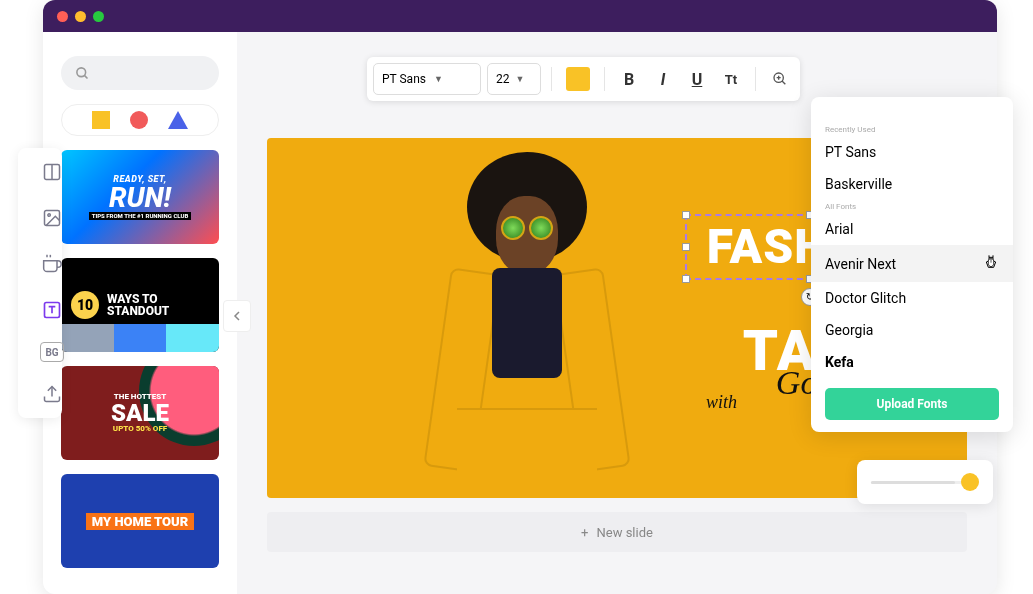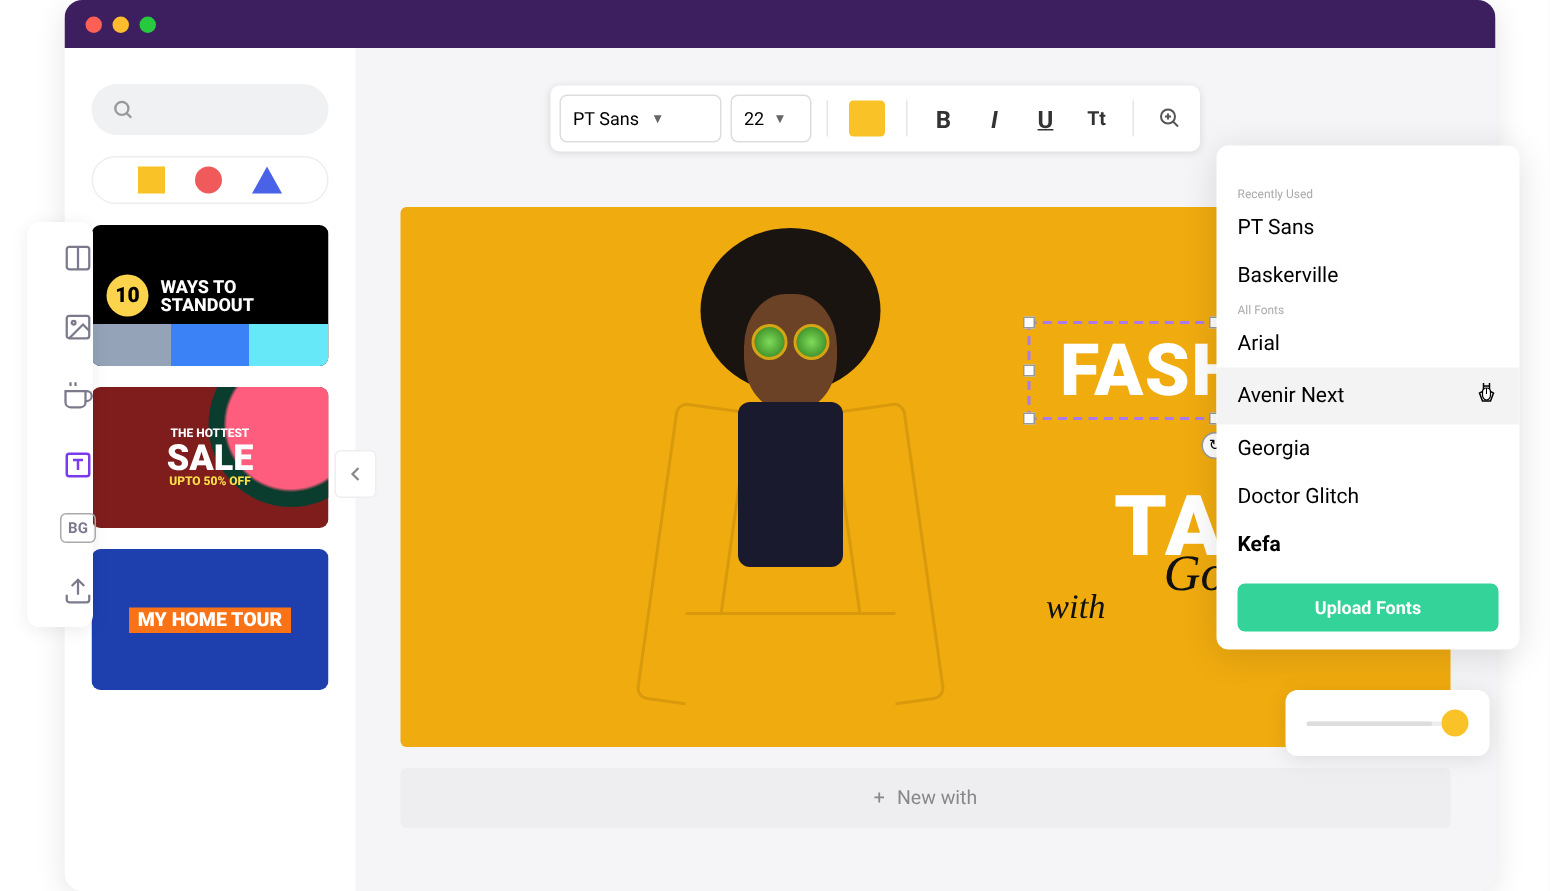--- a/index.html
+++ b/index.html
@@ -65,21 +65,21 @@
 .text-block { position: absolute; right: 32px; top: 76px; width: 250px; border: 2px dashed #a97ae8; padding: 8px 6px; text-align: center; }
 .text-block .w1 { font-size: 48px; font-weight: 900; color: #fff; letter-spacing: 1px; line-height: 0.95; }
 .text-block .h { width: 8px; height: 8px; background: #fff; border: 1px solid #999; position: absolute; }
 .h.tl { left: -5px; top: -5px; } .h.tm { left: 50%; top: -5px; margin-left: -4px; } .h.tr { right: -5px; top: -5px; }
 .h.ml { left: -5px; top: 50%; margin-top: -4px; } .h.mr { right: -5px; top: 50%; margin-top: -4px; }
 .h.bl { left: -5px; bottom: -5px; } .h.bm { left: 50%; bottom: -5px; margin-left: -4px; } .h.br { right: -5px; bottom: -5px; }
 .rot { position: absolute; bottom: -28px; left: 50%; transform: translateX(-50%); width: 18px; height: 18px; border-radius: 50%; background: #fff; border: 1px solid #999; display: flex; align-items: center; justify-content: center; font-size: 10px; }
 
 .talk-text { position: absolute; right: 80px; top: 180px; font-size: 56px; font-weight: 900; color: #fff; letter-spacing: 2px; }
 .script-text { position: absolute; right: 24px; top: 226px; font-size: 34px; font-family: "Brush Script MT", cursive; font-style: italic; color: #111; }
-.with-text { position: absolute; right: 230px; top: 254px; font-size: 23px; font-family: "Brush Script MT", cursive; font-style: italic; color: #111; }
+.with-text { position: absolute; right: 230px; top: 254px; font-size: 18px; font-family: "Brush Script MT", cursive; font-style: italic; color: #111; }
 
 .new-slide { position: absolute; left: 30px; top: 480px; width: 700px; height: 40px; background: #eeeef1; border-radius: 4px; display: flex; align-items: center; justify-content: center; gap: 8px; color: #888; font-size: 13px; }
 
 .tool-rail { position: absolute; left: 18px; top: 148px; width: 44px; background: #fff; border-radius: 8px; box-shadow: 0 2px 12px rgba(0,0,0,0.08); padding: 10px 0; display: flex; flex-direction: column; align-items: center; gap: 18px; z-index: 20; }
 .rail-ico { width: 28px; height: 28px; display: flex; align-items: center; justify-content: center; color: #7a7a8c; border-radius: 5px; margin-left: 24px; }
 .rail-ico.active { color: #7c3aed; }
 .rail-ico.boxed { border: 1.5px solid #aaa; border-radius: 4px; font-size: 10px; font-weight: 700; width: 24px; height: 20px; }
 
 .font-panel { position: absolute; right: 20px; top: 97px; width: 202px; background: #fff; border-radius: 8px; box-shadow: 0 4px 24px rgba(0,0,0,0.12); padding: 26px 0 12px; z-index: 30; }
 .fp-label { font-size: 8px; color: #aaa; padding: 2px 14px; }
@@ -112,20 +112,25 @@
             <circle cx="10" cy="10" r="7"></circle>
             <line x1="20" y1="20" x2="15" y2="15"></line>
           </svg>
       </div>
       <div class="shape-row">
         <div class="shape sq"></div>
         <div class="shape ci"></div>
         <div class="shape tri"></div>
       </div>
       <div class="thumbs">
+        <div class="thumb t1">
+          <div class="small">READY, SET,</div>
+          <div class="big">RUN!</div>
+          <div class="sub">TIPS FROM THE #1 RUNNING CLUB</div>
+        </div>
         <div class="thumb t2">
           <div style="display:flex;align-items:center;gap:4px">
             <span class="badge">10</span>
             <span style="display:flex;flex-direction:column">
               <span class="txt">WAYS TO</span>
               <span class="txt">STANDOUT</span>
             </span>
           </div>
           <div class="bottom">
               <div style="background:#94a3b8"></div>
@@ -212,21 +217,21 @@
           <div class="h br"></div>
           <div class="rot">↻</div>
         </div>
         <div class="talk-text">TALK</div>
         <div class="with-text">with</div>
         <div class="script-text">Godie Sable</div>
       </div>
 
       <div class="new-slide">
         <span>+</span>
-        <span>New with</span>
+        <span>New slide</span>
       </div>
     </div>
   </div>
 </div>
 
 <div class="tool-rail">
   <div class="rail-ico">
     <svg width="20" height="20" viewBox="0 0 24 24" fill="none" stroke="currentColor" stroke-width="1.8">
         <rect x="3" y="3" width="18" height="18" rx="2"></rect>
         <line x1="12" y1="3" x2="12" y2="21"></line>
@@ -280,25 +285,25 @@
   <div class="fp-item hover">
     <span>Avenir Next</span>
     <span class="fp-cursor">
       <svg width="16" height="18" viewBox="0 0 24 24" fill="#000">
           <path d="M9 2v3M15 2v3M9 5h6v5l4 2-3 8H8l-3-8 4-2V5z" fill="none" stroke="#000" stroke-width="1.5"></path>
           <path d="M8 11c0-2 1-4 4-4s4 2 4 4v3c0 3-2 5-4 5s-4-2-4-5v-3z" fill="#fff" stroke="#000" stroke-width="1.2"></path>
           <line x1="12" y1="7" x2="12" y2="13" stroke="#000"></line>
         </svg>
     </span>
   </div>
+  <div class="fp-item">
+      <span>Doctor Glitch</span>
+    </div>
   <div class="fp-item fp-serif">
       <span>Georgia</span>
-    </div>
-  <div class="fp-item">
-      <span>Doctor Glitch</span>
     </div>
   <div class="fp-item fp-bold fp-serif">
       <span>Kefa</span>
     </div>
   <div class="upload-btn">Upload Fonts</div>
 </div>
 
 <div class="zoom-bar">
   <div class="zoom-track">
     <div class="zoom-fill"></div>

